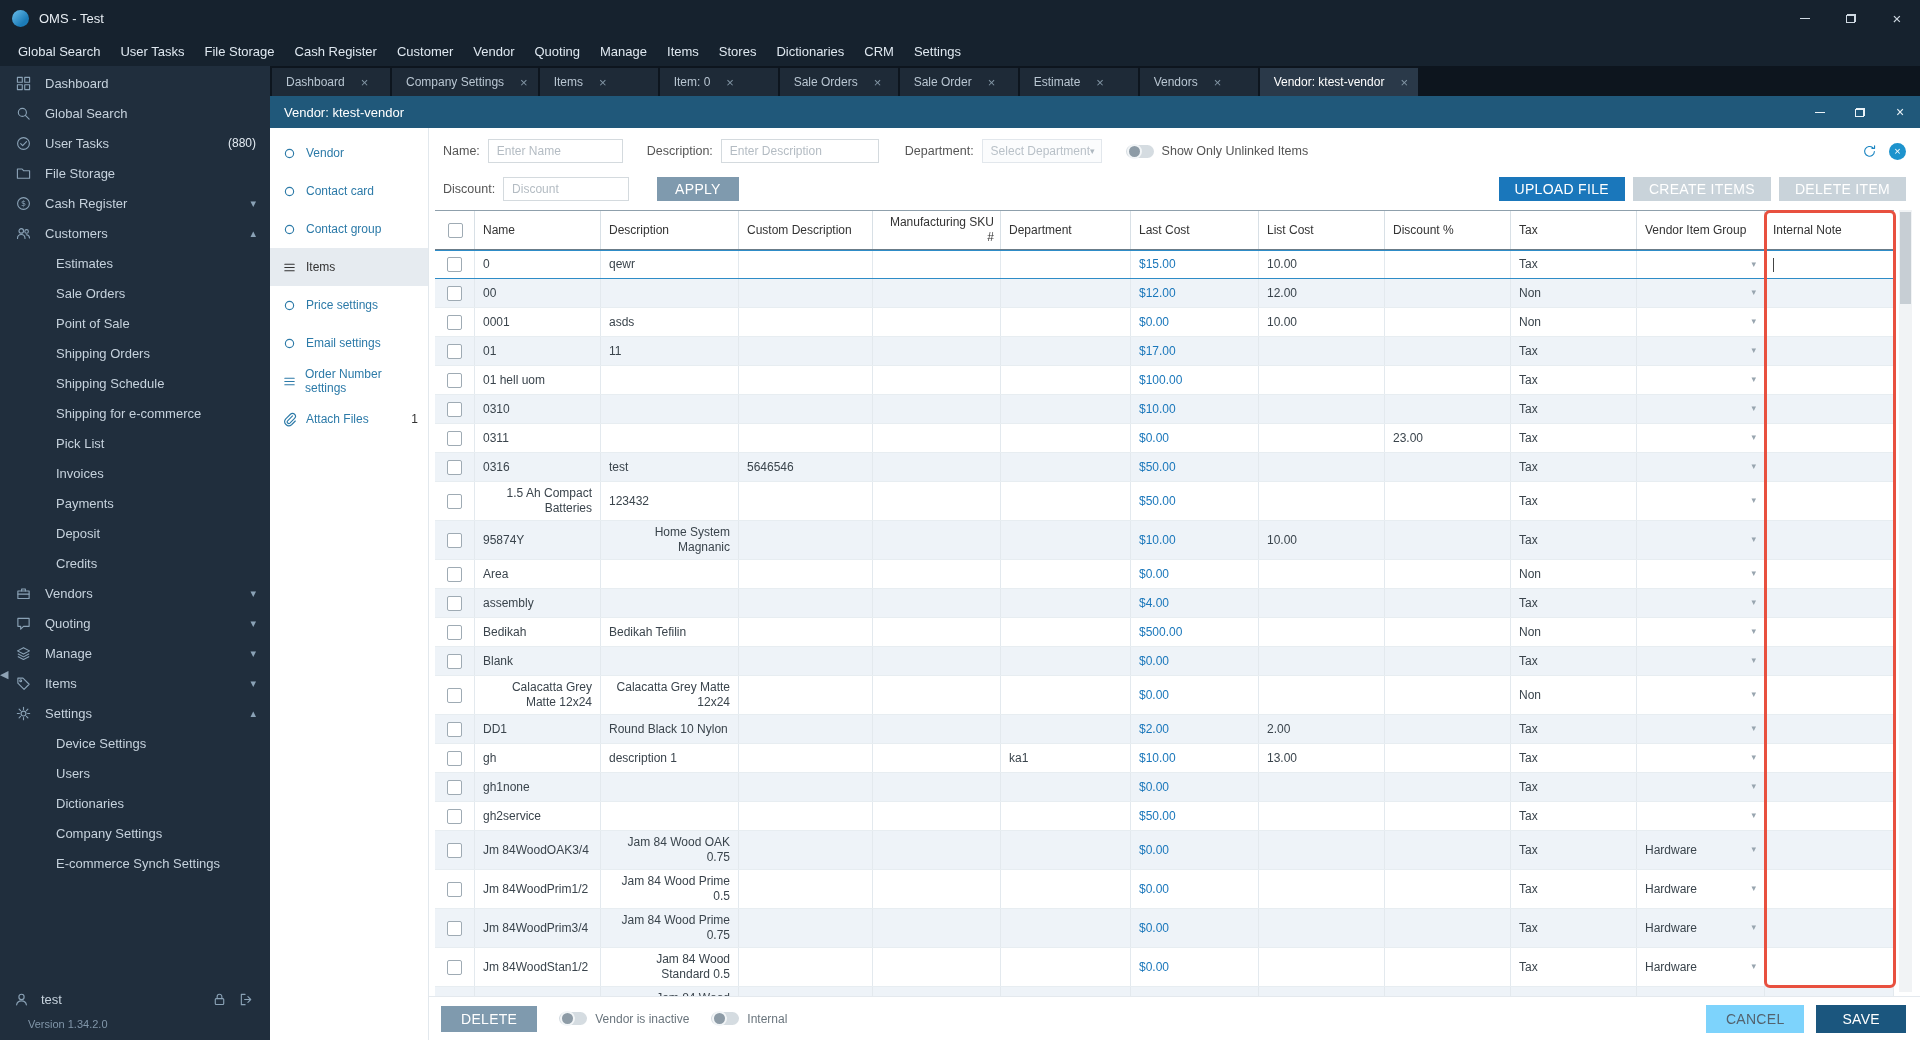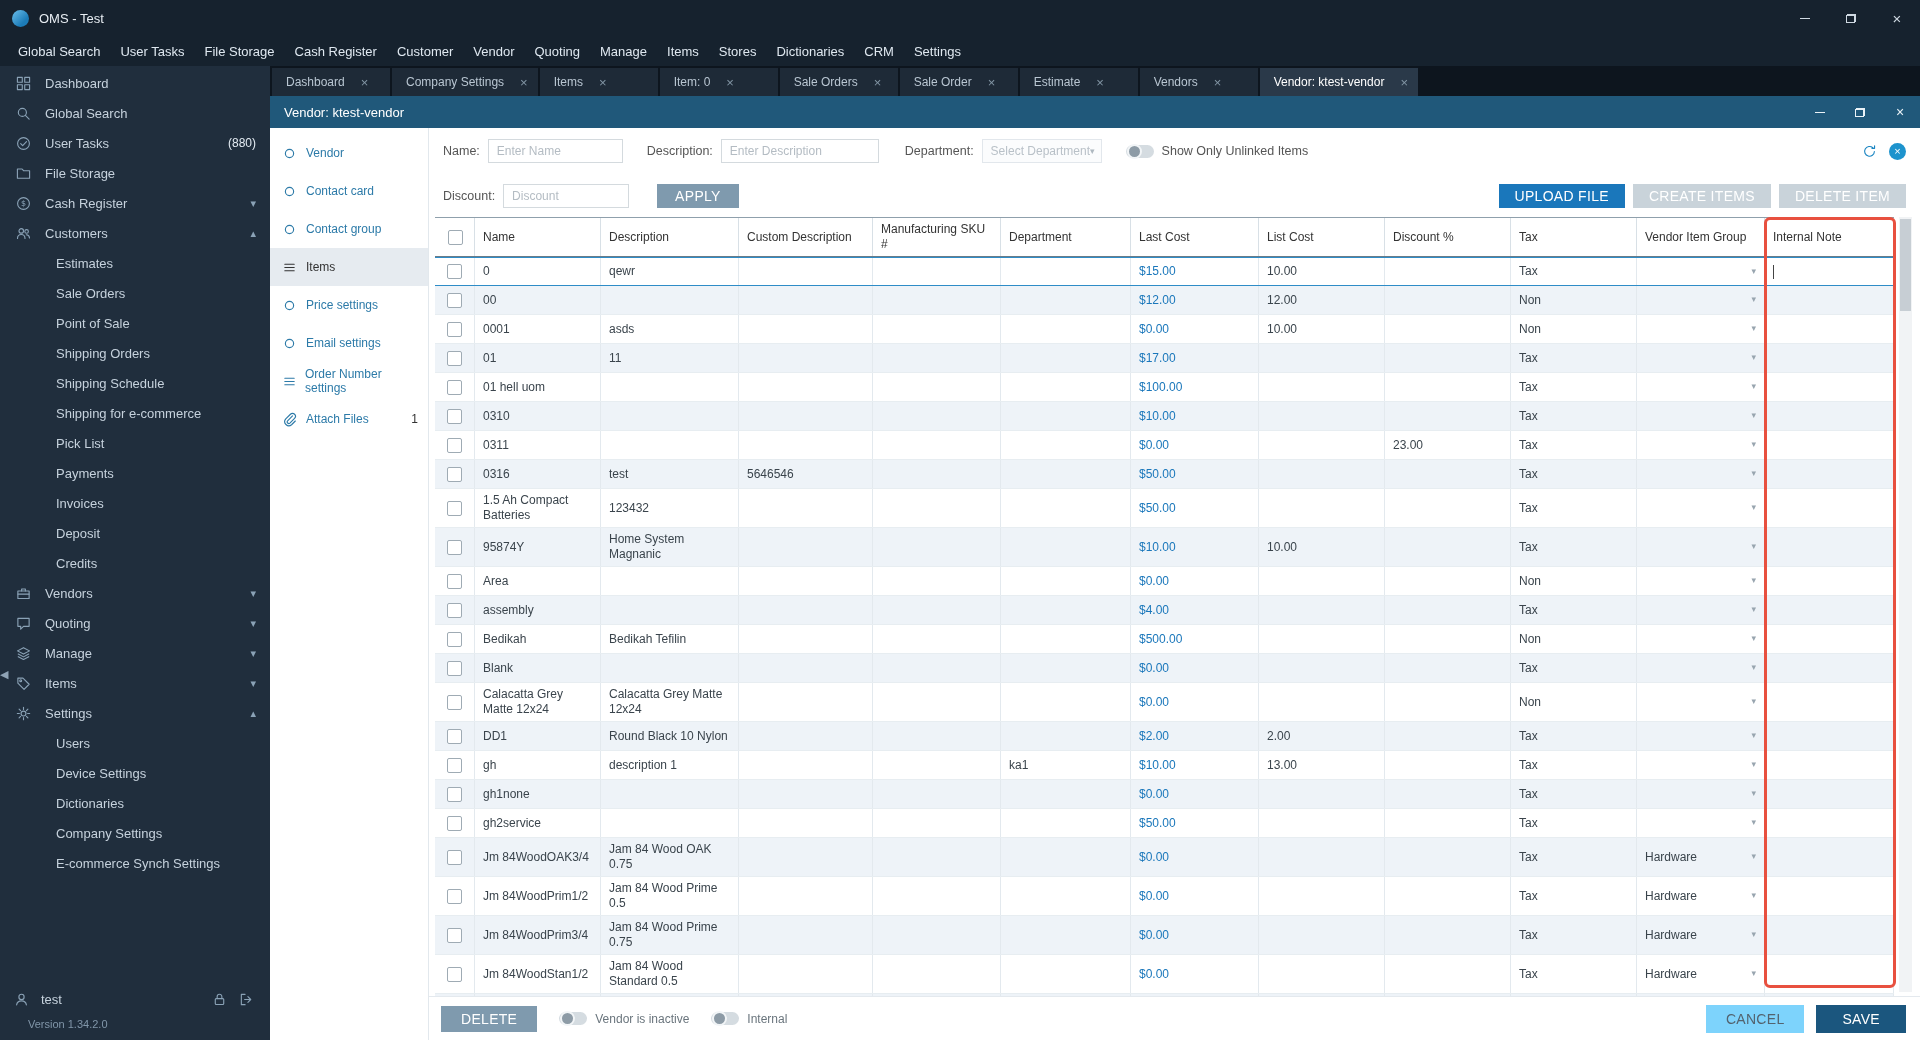--- a/index.html
+++ b/index.html
@@ -54,42 +54,42 @@
   .vw-nav-item { height:38px; display:flex; align-items:center; gap:8px; padding:0 10px 0 12px; font-size:12px; color:#2c7aa8; cursor:default; }
   .vw-nav-item.active { background:#e6ebf0; color:#333; }
   .vw-nav-item .sb-ico { color:currentColor; width:16px; }
   .vw-nav-badge { margin-left:auto; color:#333; font-size:12px; }
 
   .vw-main { flex:1; display:flex; flex-direction:column; min-width:0; position:relative; }
 
   
   .filters { padding:8px 14px 6px; flex:0 0 auto; }
   .frow { display:flex; align-items:center; gap:8px; height:30px; font-size:12.5px; color:#555; }
-  .frow + .frow { margin-top:15px; }
+  .frow + .frow { margin-top:8px; }
   .tb-input { height:24px; border:1px solid #d4dade; padding:0 8px; font-size:12px; color:#333; outline:none; font-family:inherit; }
   .tb-input::placeholder { color:#b4bcc3; }
   .w-name { width:135px; } .w-desc { width:158px; margin-right:14px; } .w-disc { width:126px; }
   .lbl { white-space:nowrap; }
   .lbl-desc { margin-left:16px; } .lbl-dept { margin-left:4px; }
   .select { width:120px; height:24px; border:1px solid #e2e7ec; background:#fbfcfd; display:flex; align-items:center; padding:0 6px 0 8px; font-size:12px; color:#b9c1c8; }
   .select .dd { margin-left:auto; color:#aeb8c0; font-size:9px; }
   .toggle { width:28px; height:13px; background:#d5dce1; border-radius:8px; position:relative; display:inline-block; flex:0 0 auto; }
   .toggle .knob { position:absolute; left:1px; top:-1px; width:15px; height:15px; border-radius:50%; background:#8d9ba6; border:2px solid #f2f5f7; }
   .toggle-wrap { display:flex; align-items:center; gap:8px; margin-left:16px; }
   .filter-icons { margin-left:auto; display:flex; align-items:center; gap:12px; }
   .refresh-btn { color:#1a85c2; display:flex; }
   .clear-btn { width:17px; height:17px; border-radius:50%; background:#1d93cd; color:#fff; font-size:11px; display:flex; align-items:center; justify-content:center; line-height:1; }
   .btn { border:none; font-family:inherit; font-size:14px; letter-spacing:.3px; cursor:default; }
   .btn-apply { background:#7f9aae; color:#fff; height:24px; padding:0 18px; margin-left:20px; }
   .right-actions { margin-left:auto; display:flex; gap:8px; }
   .btn-upload { background:#1a77bb; color:#fff; height:24px; padding:0 16px; }
   .btn-ghost { background:#c9d3da; color:#fff; height:24px; padding:0 16px; }
 
   
-  .table-area { flex:1; min-height:0; position:relative; margin-left:6px; padding-right:26px; overflow:hidden; font-size:12px; color:#3a444c; }
+  .table-area { flex:1; min-height:0; position:relative; margin-left:6px; padding-right:26px; overflow:hidden; font-size:12px; color:#3a444c;text-align:right; }
   .thead { display:flex; min-height:30px; align-items:center; border-top:1px solid #8fa0ac; border-bottom:1px solid #6b7c88; background:#fff; color:#333; }
   .cell { padding:4px 8px; border-right:1px solid #e3e9ee; display:flex; align-items:center; min-height:100%; line-height:1.25; word-wrap:break-word; min-width:0; }
   .thead .cell { border-right:1px solid #d8e0e6; padding:4px 6px 4px 8px; align-self:stretch; }
   .c-check { width:40px; flex:0 0 auto; justify-content:center; }
   .c-name { width:126px; flex:0 0 auto; }
   .c-desc { width:138px; flex:0 0 auto; }
   .c-cdesc { width:134px; flex:0 0 auto; }
   .c-sku { width:128px; flex:0 0 auto; }
   .c-dept { width:130px; flex:0 0 auto; }
   .c-lcost { width:128px; flex:0 0 auto; }
@@ -325,26 +325,26 @@
             <span class="sb-label">Shipping for e-commerce</span>
 
           </div>
           <div class="sb-item child">
 
             <span class="sb-label">Pick List</span>
 
           </div>
           <div class="sb-item child">
 
+            <span class="sb-label">Invoices</span>
+
+          </div>
+          <div class="sb-item child">
+
             <span class="sb-label">Payments</span>
-
-          </div>
-          <div class="sb-item child">
-
-            <span class="sb-label">Invoices</span>
 
           </div>
           <div class="sb-item child">
 
             <span class="sb-label">Deposit</span>
 
           </div>
           <div class="sb-item child">
 
             <span class="sb-label">Credits</span>
@@ -395,26 +395,26 @@
               <svg class="svg-ico" aria-hidden="true">
                 <use href="#i-settings"></use>
               </svg>
             </span>
             <span class="sb-label">Settings</span>
 
             <span class="sb-chevron">▴</span>
           </div>
           <div class="sb-item child">
 
+            <span class="sb-label">Device Settings</span>
+
+          </div>
+          <div class="sb-item child">
+
             <span class="sb-label">Users</span>
-
-          </div>
-          <div class="sb-item child">
-
-            <span class="sb-label">Device Settings</span>
 
           </div>
           <div class="sb-item child">
 
             <span class="sb-label">Dictionaries</span>
 
           </div>
           <div class="sb-item child">
 
             <span class="sb-label">Company Settings</span>

